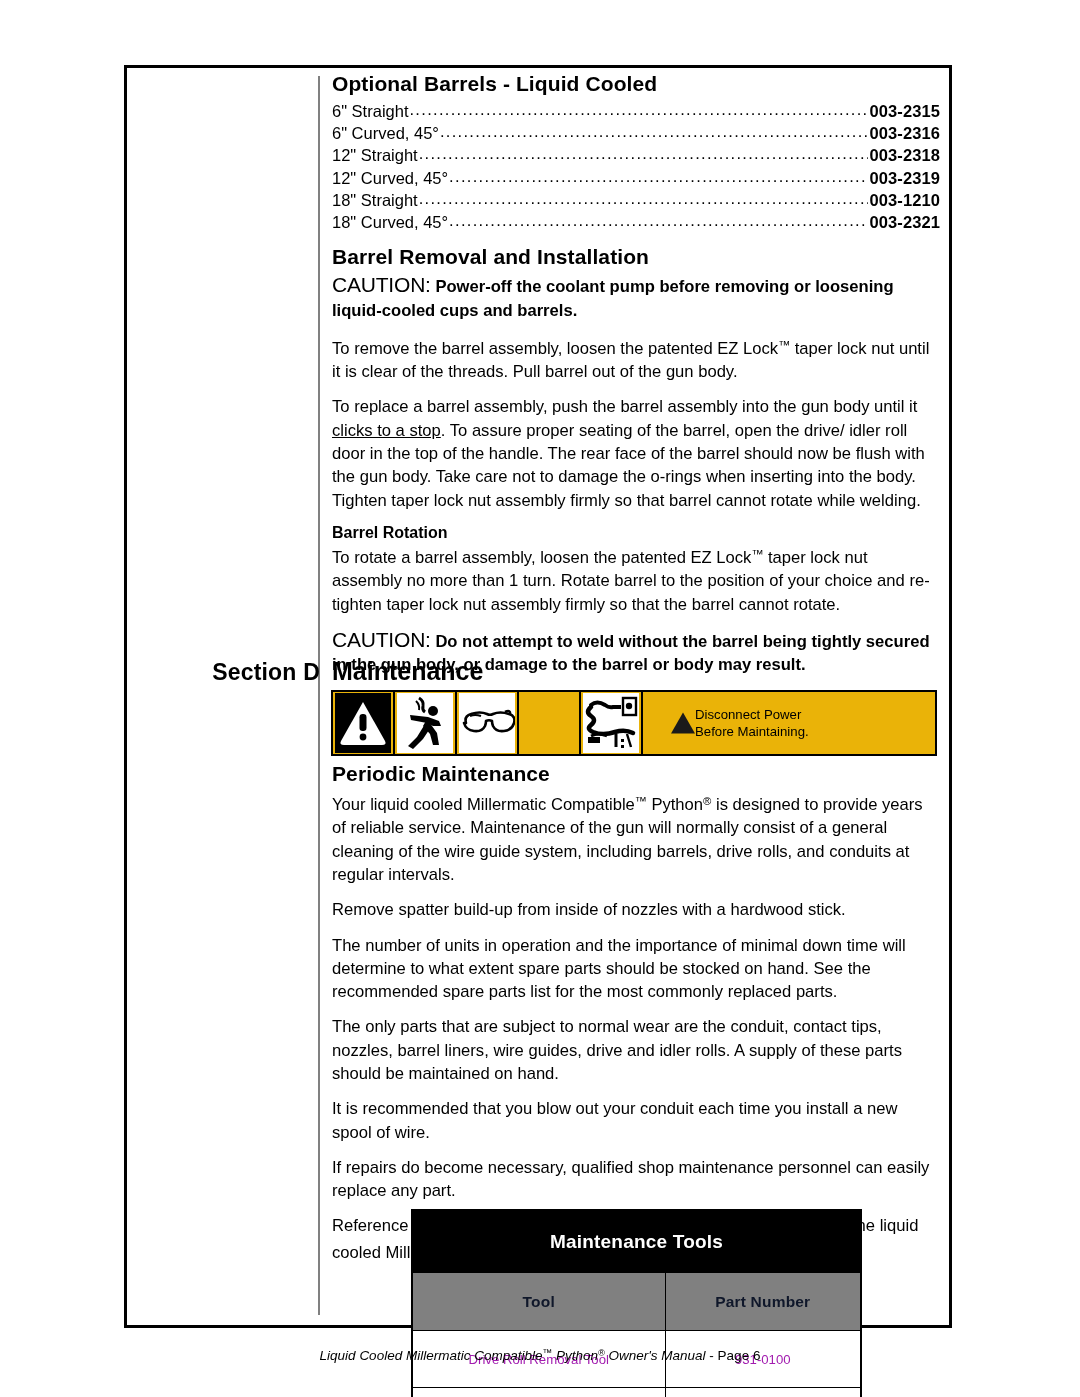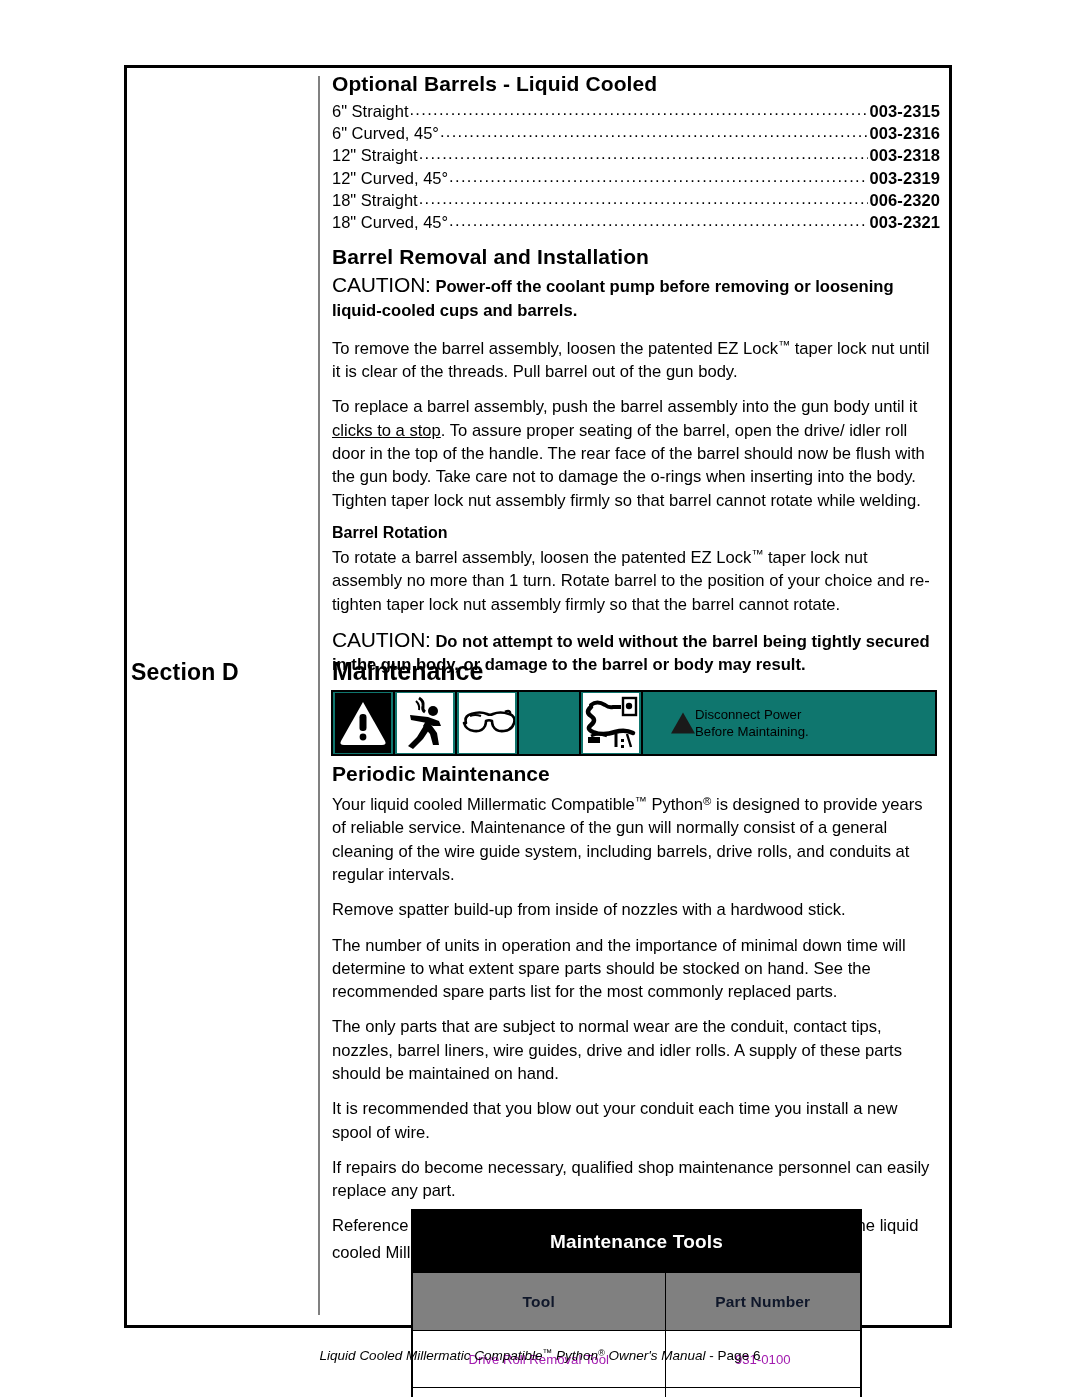--- a/index.html
+++ b/index.html
@@ -31,24 +31,24 @@
     left: 318px;
     top: 76px;
     width: 2px;
     height: 1239px;
     background: #808080;
   }
 
   
   #section-label {
     position: absolute;
-    left: 131px;
+    left: 160px;
     top: 659px;
     width: 160px;
-    text-align: left;
+    text-align: right;
     font-size: 23px;
     font-weight: bold;
     letter-spacing: .2px;
   }
 
   
   #content {
     position: absolute;
     left: 332px;
     top: 72px;
@@ -130,21 +130,21 @@
   
   #safety-strip {
     position: absolute;
     left: 331px;
     top: 690px;
     width: 606px;
     height: 66px;
     border: 2px solid #000;
     box-sizing: border-box;
     display: flex;
-    background: #0f766e;
+    background: #eab308;
   }
   .sfc {
     border-right: 2px solid #000;
     box-sizing: border-box;
     position: relative;
     flex: 0 0 auto;
     width: 62px;
     display: flex;
     align-items: center;
     justify-content: center;
@@ -264,21 +264,21 @@
       <span class="pnum">003-2318</span>
     </div>
     <div class="part-row">
       <span class="pname">12" Curved, 45°</span>
       <span class="leader"></span>
       <span class="pnum">003-2319</span>
     </div>
     <div class="part-row">
       <span class="pname">18" Straight</span>
       <span class="leader"></span>
-      <span class="pnum">006-2320</span>
+      <span class="pnum">003-1210</span>
     </div>
     <div class="part-row">
       <span class="pname">18" Curved, 45°</span>
       <span class="leader"></span>
       <span class="pnum">003-2321</span>
     </div>
   </div>
 
   <h2 class="sec-head">Barrel Removal and Installation</h2>
 

